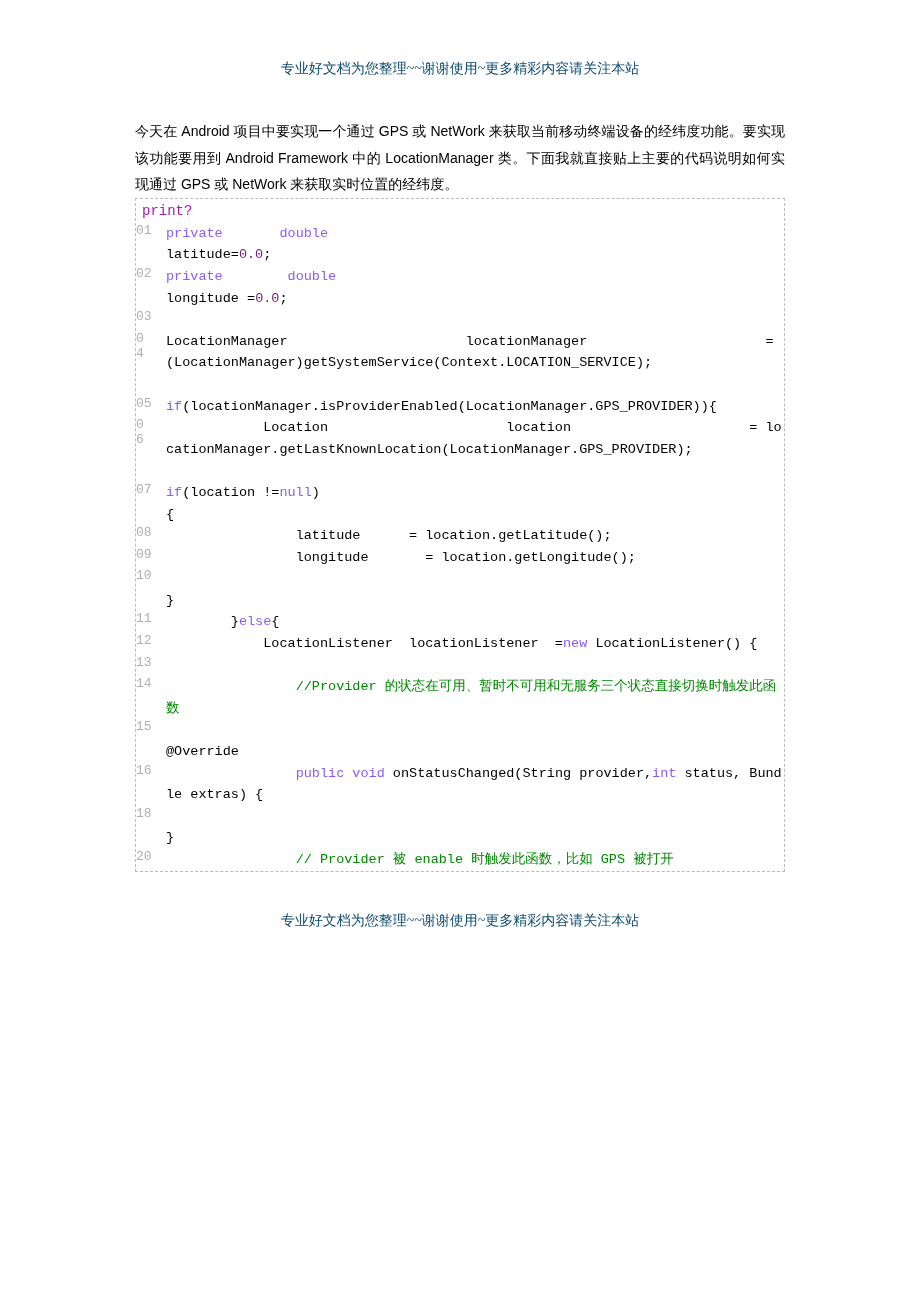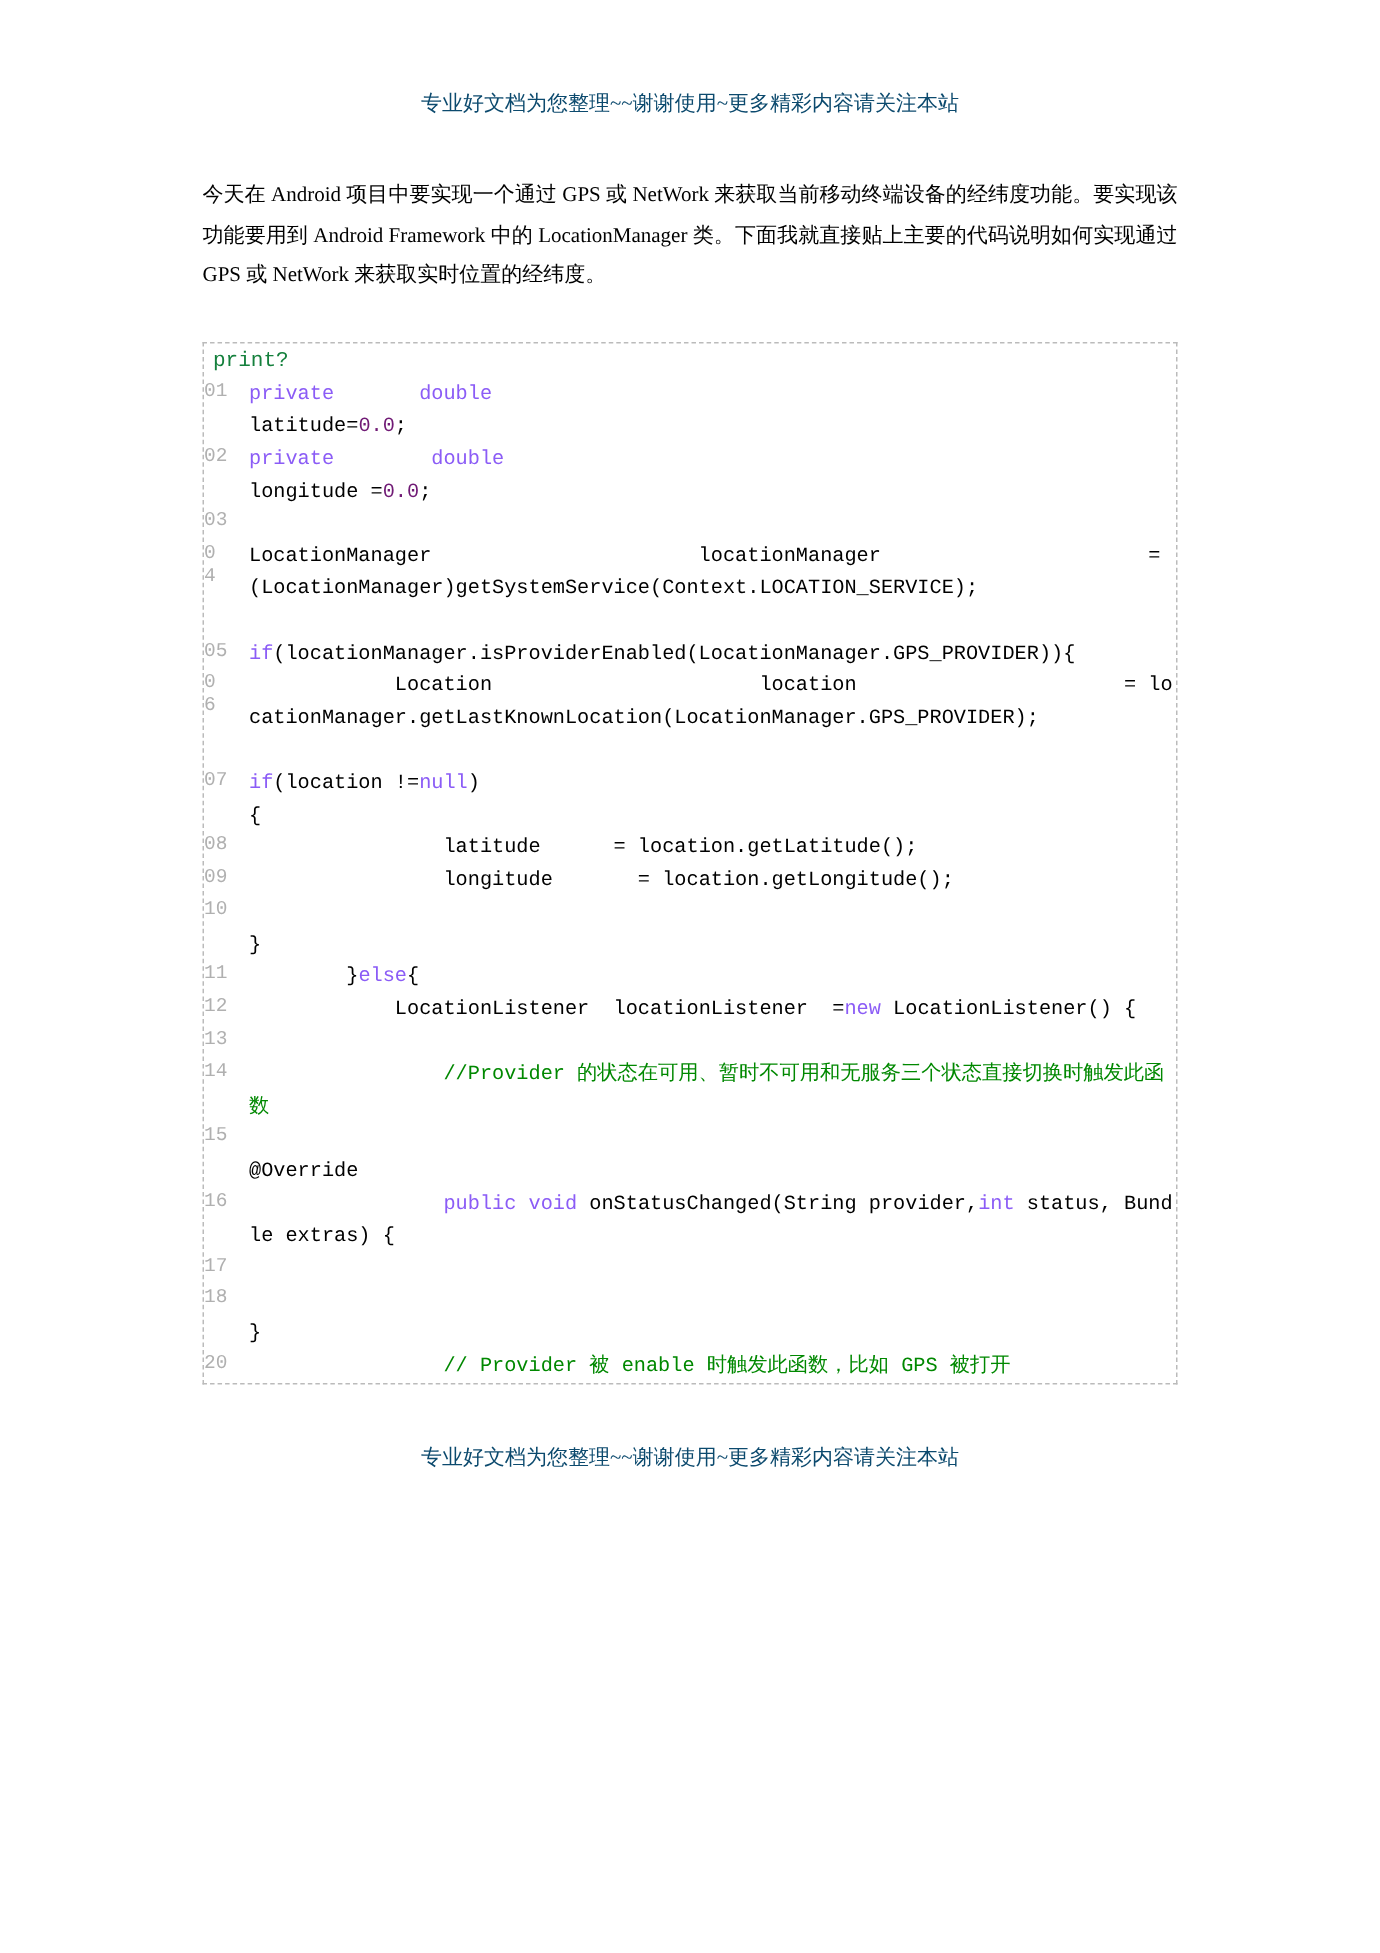--- a/index.html
+++ b/index.html
@@ -21,33 +21,32 @@
     margin-bottom: 40px;
   }
   .footer {
     margin-top: 40px;
     margin-bottom: 20px;
   }
   .intro {
     font-size: 14px;
     line-height: 1.9;
     text-align: justify;
-    margin-bottom: 30px;
-    font-family: Liberation Serif, serif;
+    font-family: Liberation Sans, sans-serif;
   }
   .code-block {
     border: 1px dashed #bbb;
     font-family: Consolas, "Courier New", monospace;
     font-size: 14px;
     width: 100%;
     box-sizing: border-box;
     background: #fff;
   }
   .print-link {
-    color: #15803d;
+    color: #a21caf;
     padding: 4px 6px;
     display: block;
   }
   table.code {
     border-collapse: collapse;
     width: 100%;
   }
   table.code td {
     vertical-align: top;
     padding: 0;
@@ -162,24 +161,20 @@
       <tr>
         <td class="lineno">15</td>
         <td class="codecell">                
 @Override</td>
       </tr>
       <tr>
         <td class="lineno">16</td>
         <td class="codecell"><span>                </span><span class="kw">public</span> <span class="kw">void</span><span> onStatusChanged(String provider,</span><span class="kw">int</span><span> status, Bundle extras) {</span></td>
       </tr>
       <tr>
-        <td class="lineno">17</td>
-        <td class="codecell">                     </td>
-      </tr>
-      <tr>
         <td class="lineno">18</td>
         <td class="codecell">                
 }</td>
       </tr>
       <tr>
         <td class="lineno">20</td>
         <td class="codecell"><span>                </span><span class="cm">// Provider 被 enable 时触发此函数，比如 GPS 被打开</span></td>
       </tr>
     </tbody>
       </table>

